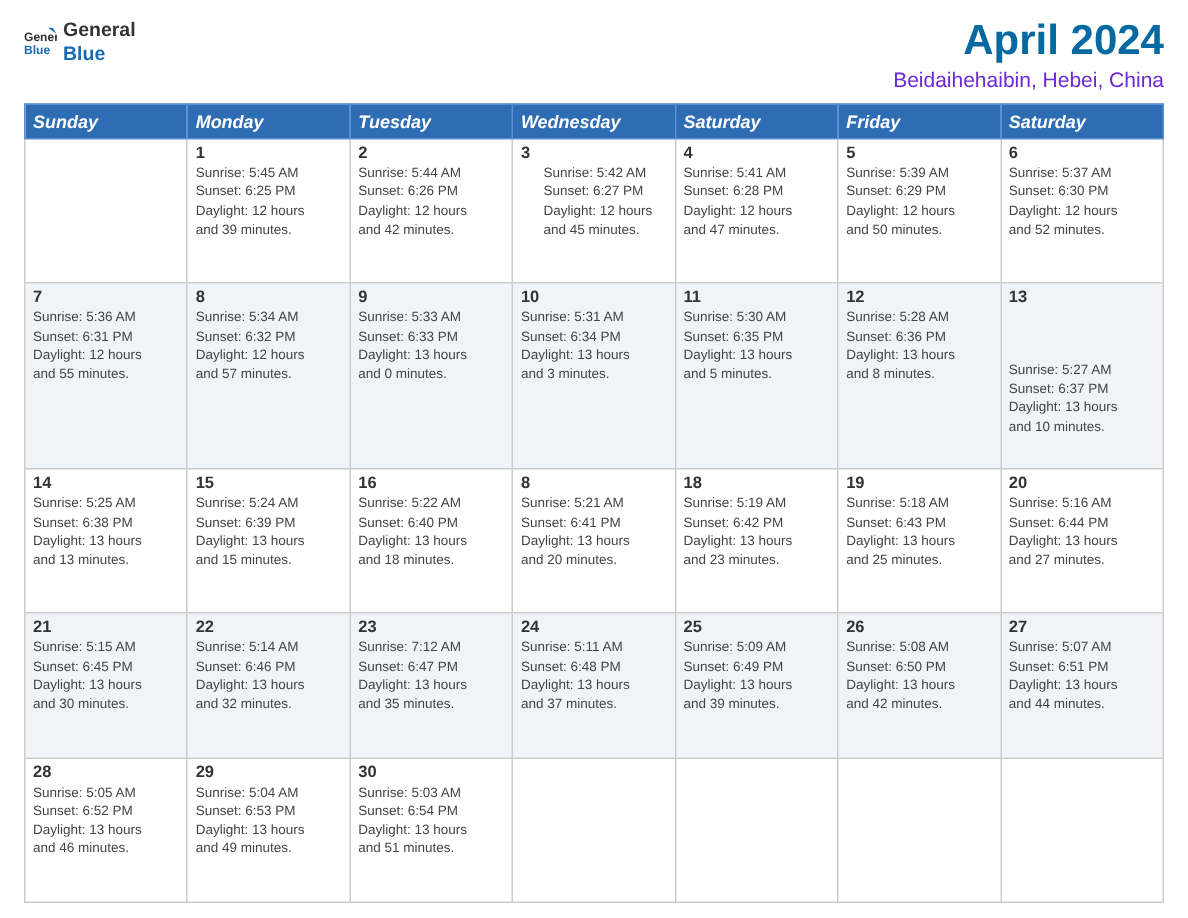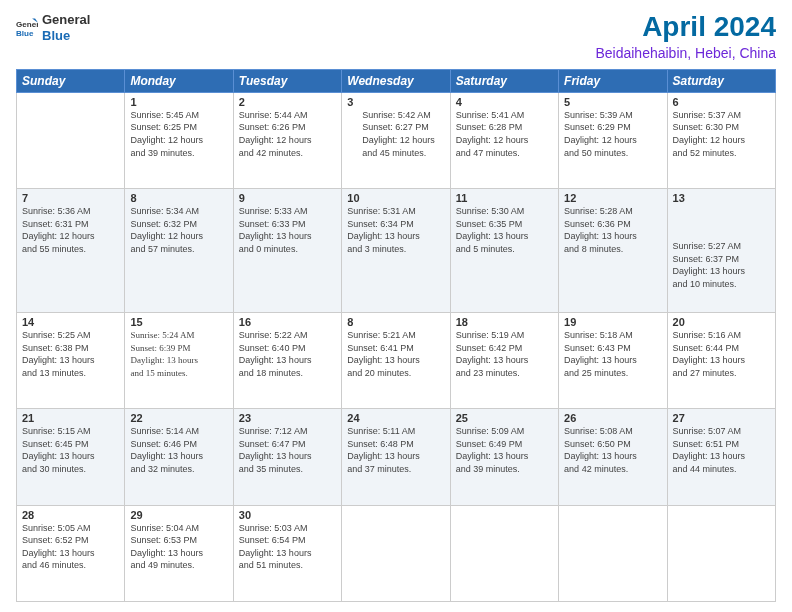--- a/index.html
+++ b/index.html
@@ -225,21 +225,21 @@
         <tr>
           <td>
             <span class="day-num">14</span>
             <div class="day-info" style="white-space: pre-line;">Sunrise: 5:25 AM
 Sunset: 6:38 PM
 Daylight: 13 hours
 and 13 minutes.</div>
           </td>
           <td>
             <span class="day-num">15</span>
-            <div class="day-info" style="white-space: pre-line; font-family: Liberation Serif, serif;">Sunrise: 5:24 AM
+            <div class="day-info" style="white-space: pre-line;">Sunrise: 5:24 AM
 Sunset: 6:39 PM
 Daylight: 13 hours
 and 15 minutes.</div>
           </td>
           <td>
             <span class="day-num">16</span>
             <div class="day-info" style="white-space: pre-line;">Sunrise: 5:22 AM
 Sunset: 6:40 PM
 Daylight: 13 hours
 and 18 minutes.</div>

